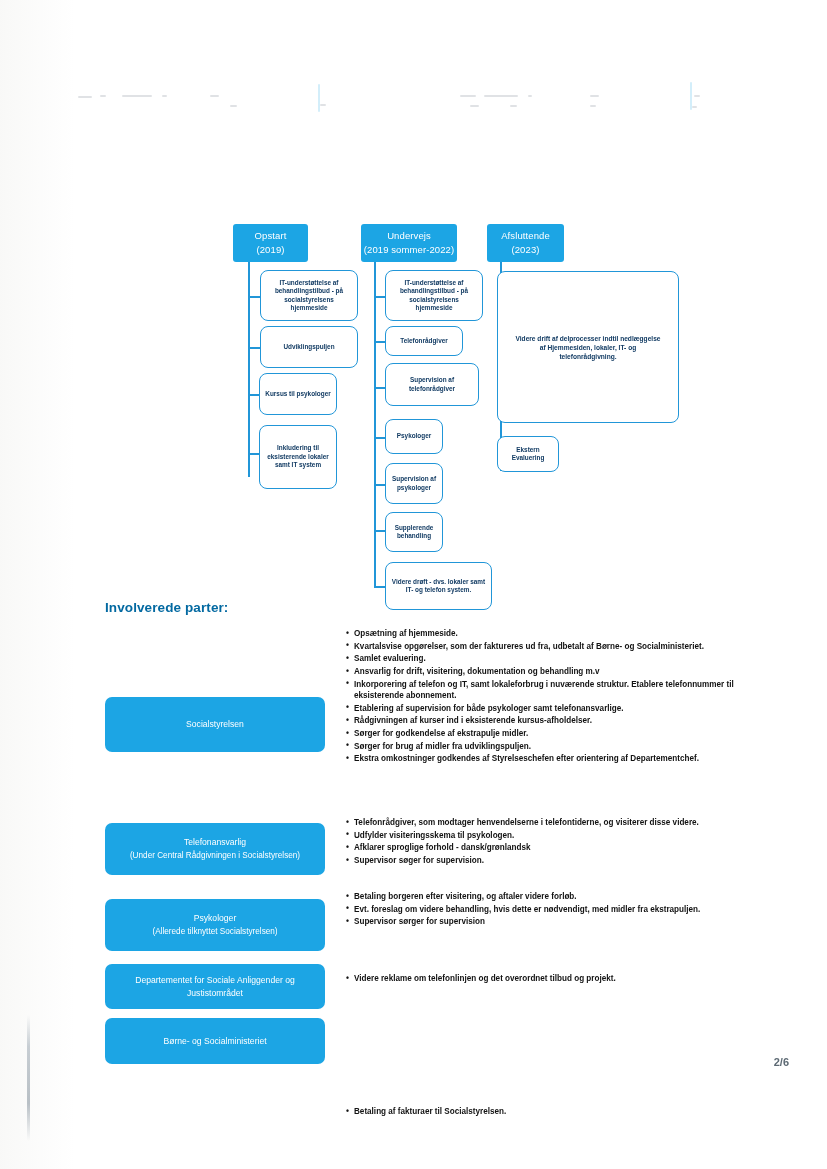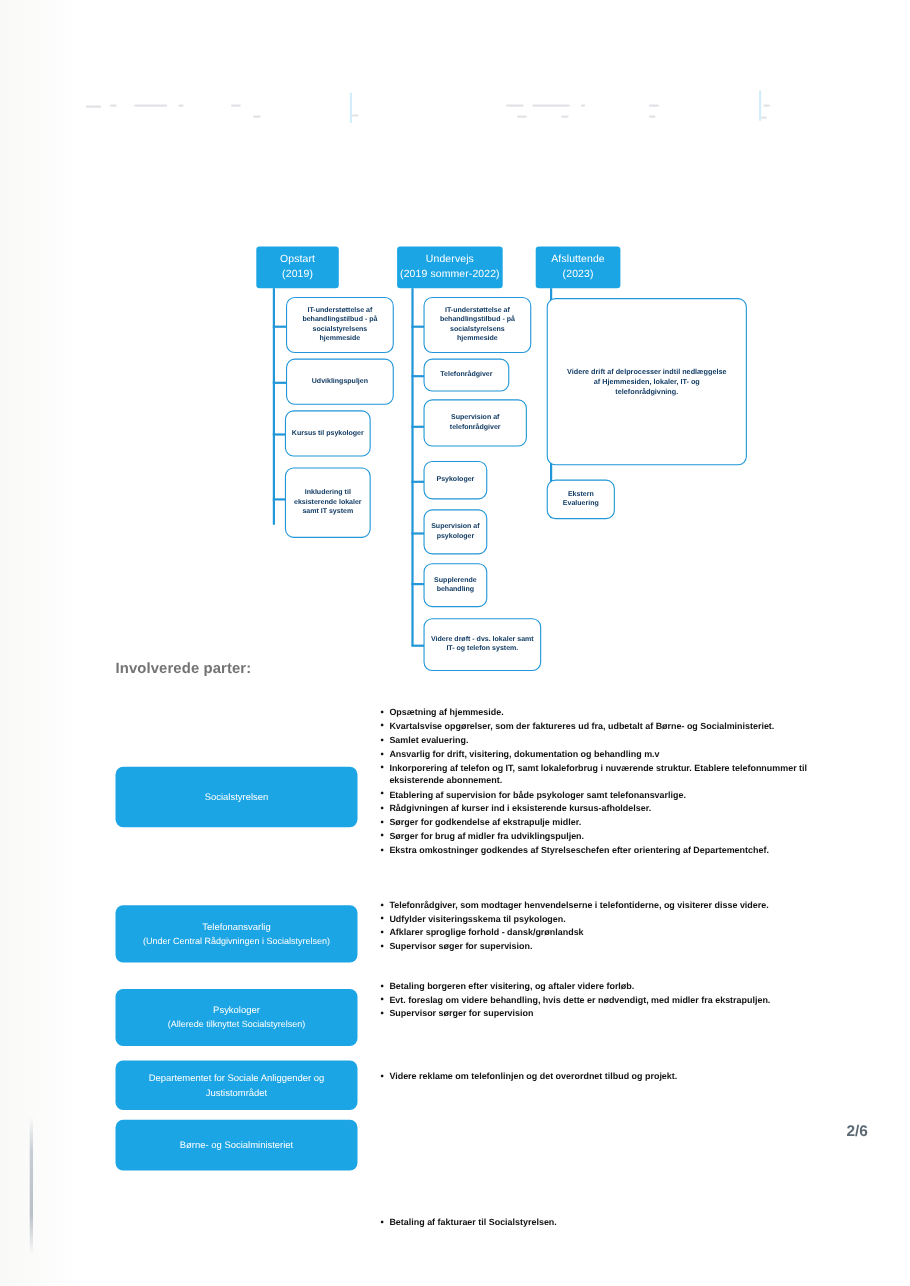--- a/index.html
+++ b/index.html
@@ -114,21 +114,21 @@
     background: #2196d8;
   }
 
   
   #parties-title {
     position: absolute;
     left: 105px;
     top: 600px;
     font-size: 13.5px;
     font-weight: 700;
-    color: #737373;
+    color: #0369a1;
     letter-spacing: .1px;
   }
   .party-row {
     position: absolute;
     left: 0;
     width: 827px;
   }
   .party-box {
     position: absolute;
     background: #1ca5e4;
@@ -169,22 +169,22 @@
     position: absolute;
     left: 0;
     top: -0.5px;
     font-size: 8.5px;
     color: #121212;
   }
 
   #page-number {
     position: absolute;
     right: 38px;
-    top: 1020px;
-    font-size: 14px;
+    top: 1056px;
+    font-size: 11px;
     color: #5d6a74;
     font-weight: 700;
   }
 </style>
 </head>
 <body>
 
 <div id="page">
 
   <div class="scan-header-noise">
@@ -286,21 +286,21 @@
       <span>Ekstern Evaluering</span>
     </div>
   </div>
 
   <div id="parties-title">Involverede parter:</div>
 
   <div class="party-row" style="top:0;">
     <div class="party-box" style="left:105px; top:697px; width:220px; height:55px;">
       <span>Socialstyrelsen</span>
     </div>
-    <div class="party-bullets" style="top:628px;margin-top:14px;">
+    <div class="party-bullets" style="top:628px;">
       <ul>
         <li><span>Opsætning af hjemmeside.</span></li>
         <li><span>Kvartalsvise opgørelser, som der faktureres ud fra, udbetalt af Børne- og Socialministeriet.</span></li>
         <li><span>Samlet evaluering.</span></li>
         <li><span>Ansvarlig for drift, visitering, dokumentation og behandling m.v</span></li>
         <li><span>Inkorporering af telefon og IT, samt lokaleforbrug i nuværende struktur. Etablere telefonnummer til eksisterende abonnement.</span></li>
         <li><span>Etablering af supervision for både psykologer samt telefonansvarlige.</span></li>
         <li><span>Rådgivningen af kurser ind i eksisterende kursus-afholdelser.</span></li>
         <li><span>Sørger for godkendelse af ekstrapulje midler.</span></li>
         <li><span>Sørger for brug af midler fra udviklingspuljen.</span></li>

